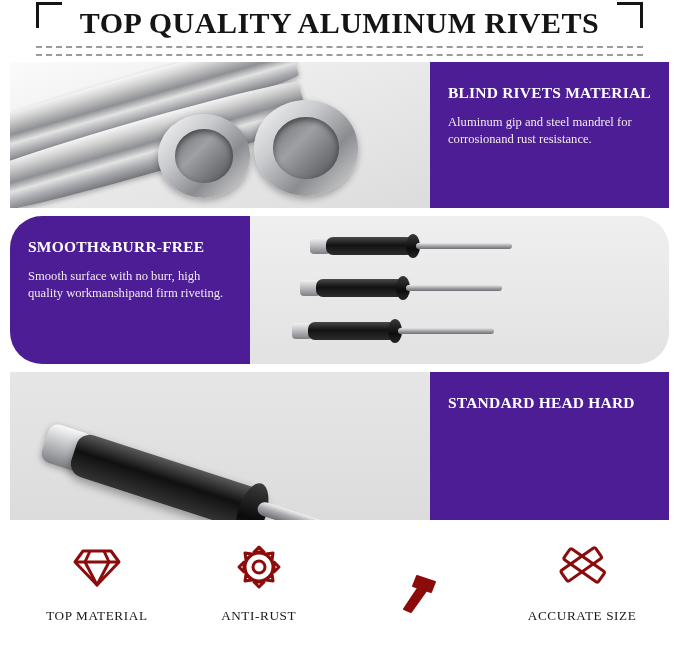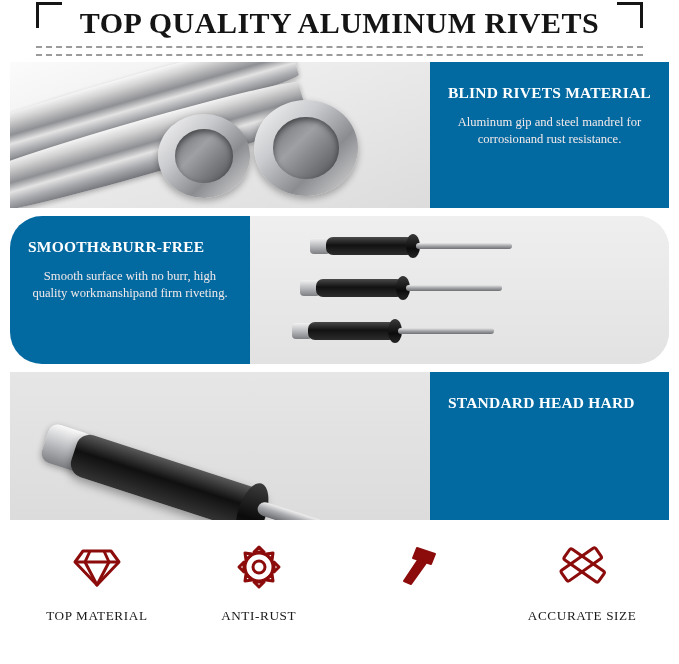--- a/index.html
+++ b/index.html
@@ -58,38 +58,37 @@
   }
   .panel.two { height: 148px; border-radius: 32px; }
   .panel.three { height: 148px; }
 
   .img-cell {
     position: relative;
     overflow: hidden;
     background: #e9e9e9;
   }
   .text-cell {
-    background: #0369a1;
+    background: #4c1d95;
     color: #ffffff;
     padding: 22px 18px 10px 18px;
   }
   .cell-title {
     font-family: "Liberation Serif", serif;
     font-weight: bold;
     font-size: 15.5px;
     letter-spacing: 0.2px;
     margin-bottom: 12px;
     color: #ffffff;
   }
   .cell-body {
     font-family: "Liberation Serif", serif;
     font-size: 12.6px;
     line-height: 1.35;
     color: #f2eaea;
-    text-align: center;
   }
 
   
   .p1-img { width: 420px; }
   .p1-txt { width: 239px; }
   
   .p2-txt { width: 240px; }
   .p2-img { width: 419px; }
   
   .p3-img { width: 420px; }
@@ -181,20 +180,21 @@
     transform: rotate(18deg);
     transform-origin: left center;
     background: linear-gradient(180deg,#f0f0f0 0%,#a8a9ad 45%,#6c6d71 100%);
   }
 
   
   .features {
     display: flex;
     margin-top: 18px;
     padding: 0 6px;
+    align-items: flex-end;
   }
   .feature {
     flex: 1;
     text-align: center;
   }
   .feature .ico {
     height: 58px;
     display: flex; align-items: center; justify-content: center;
   }
   .feature .flabel {

